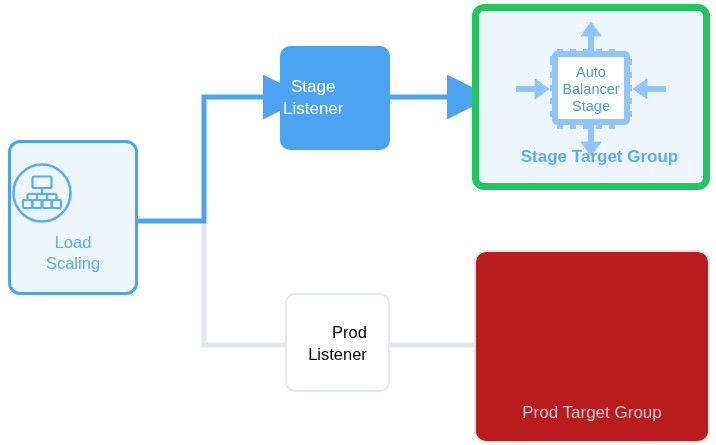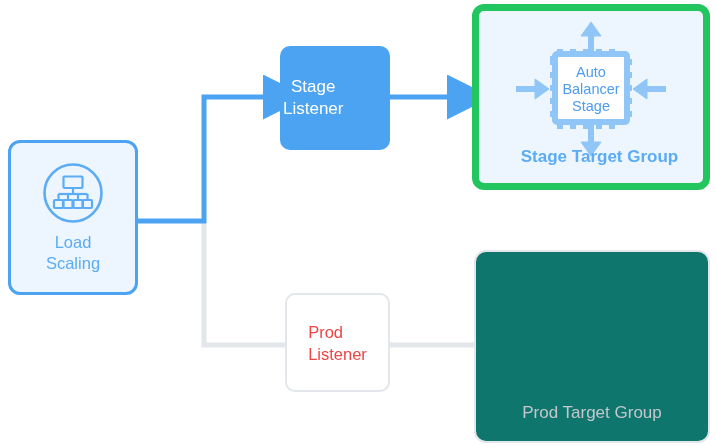--- a/index.html
+++ b/index.html
@@ -34,21 +34,20 @@
   .lb-box {
     left: 8px;
     top: 140px;
     width: 130px;
     height: 155px;
     background: #EDF5FE;
     border: 3px solid #4BA3F2;
     border-radius: 12px;
     display: flex;
     flex-direction: column;
-    align-items: center;
     justify-content: center;
     z-index: 3;
   }
   .lb-icon-wrap {
     width: 62px;
     height: 62px;
     margin-bottom: 8px;
   }
   .lb-label {
     color: #5BACF5;
@@ -86,43 +85,43 @@
     height: 99px;
     background: #ffffff;
     border: 2px solid #E3E6EA;
     border-radius: 10px;
     display: flex;
     align-items: center;
     justify-content: center;
     z-index: 3;
   }
   .prod-listener .txt {
-    color: #ef4444;
+    color: #000000;
     font-size: 16.5px;
     line-height: 22px;
-    text-align: left;
+    text-align: right;
   }
 
   
   .stage-tg {
     left: 472px;
     top: 4px;
     width: 238px;
     height: 186px;
     background: #EDF5FE;
     border: 7px solid #22c55e;
     border-radius: 12px;
     z-index: 3;
   }
   .prod-tg {
     left: 474px;
     top: 250px;
     width: 236px;
     height: 193px;
-    background: #0f766e;
+    background: #b91c1c;
     border: 2px solid #E3E6EA;
     border-radius: 12px;
     z-index: 3;
   }
   .tg-caption {
     position: absolute;
     left: 0;
     right: 0;
     text-align: center;
     font-size: 17px;

